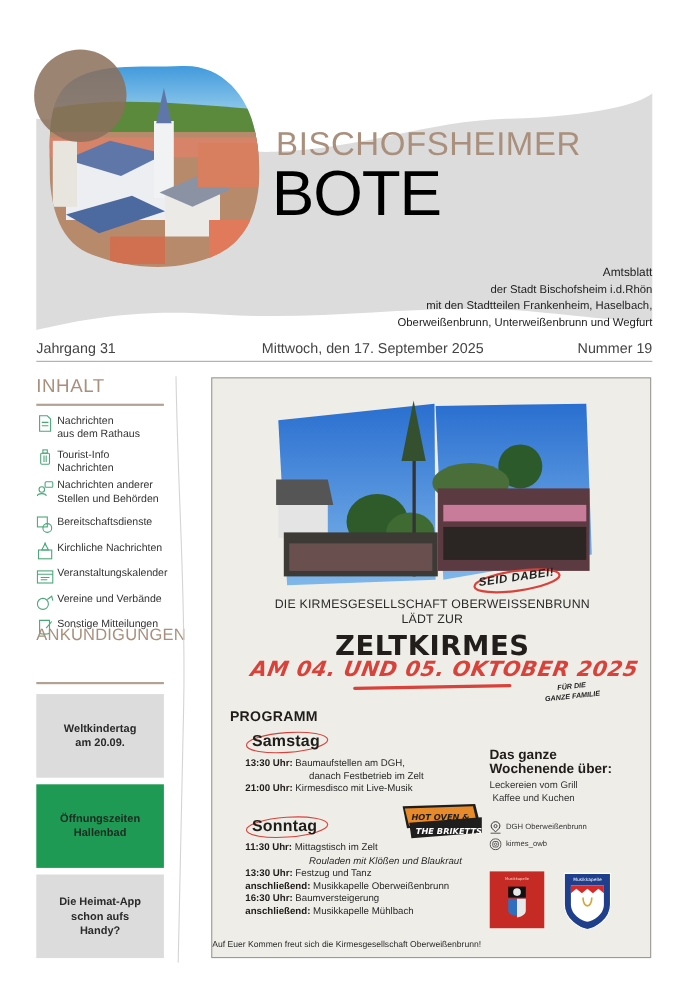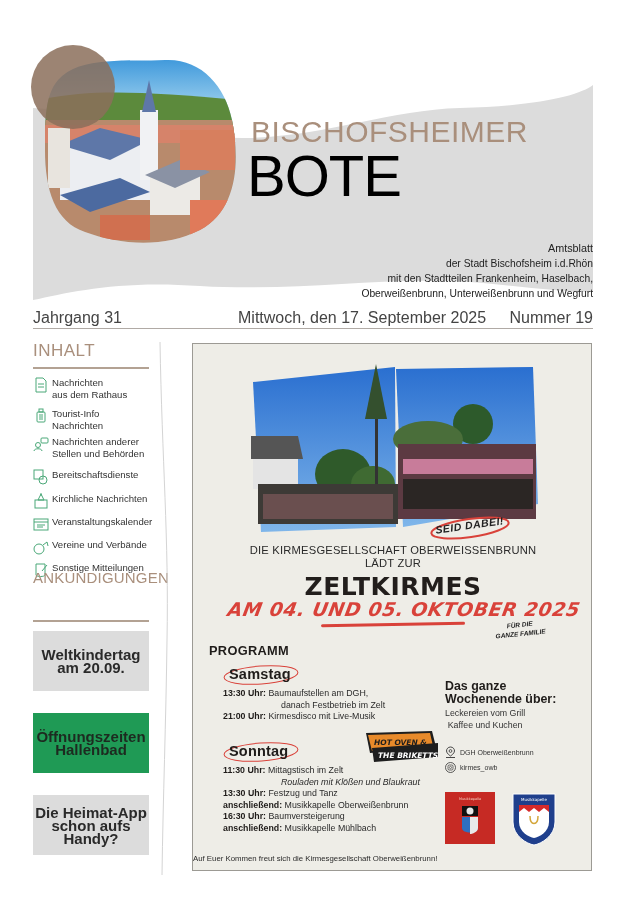--- a/index.html
+++ b/index.html
@@ -15,38 +15,38 @@
 
   .logo { position: absolute; left: 462px; top: 38px; width: 130px; height: 62px; }
   .logo-text { position: absolute; left: 4px; top: 38px; font-size: 12.5px; color: #4a3b33; letter-spacing: 0.4px; white-space: nowrap; }
   .logo-text b { font-weight: bold; }
   .logo-sub { position: absolute; left: 97px; top: 53px; font-size: 4.5px; color: #8ba83a; letter-spacing: 0.3px; white-space: nowrap; }
 
   .subtitle { position: absolute; right: 32px; top: 241px; text-align: right; font-size: 10.3px; color: #222; line-height: 15px; }
   .subtitle .l1 { font-size: 10.8px; }
 
   
-  .infobar { position: absolute; left: 33px; top: 309px; width: 560px; height: 14px; font-size: 16px; color: #444; }
+  .infobar { position: absolute; left: 33px; top: 309px; width: 560px; height: 14px; font-size: 13px; color: #444; }
   .infobar .left { position: absolute; left: 0; top: 0; }
   .infobar .mid { position: absolute; left: 205px; top: 0; }
   .infobar .right { position: absolute; right: 0; top: 0; }
   .infobar-line { position: absolute; left: 33px; top: 328px; width: 560px; height: 1px; background: #b0aaa5; }
 
   
   .sidebar { position: absolute; left: 33px; top: 340px; width: 118px; }
   .sb-title { font-size: 17px; color: #a98f7c; letter-spacing: 0.5px; line-height: 22px; height: 24px; }
   .sb-rule { width: 116px; height: 2px; background: #b3a293; margin-top: 3px; }
   .toc { list-style: none; margin-top: 8px; }
   .toc-item { display: flex; align-items: flex-start; font-size: 9.6px; color: #333; line-height: 11.5px; cursor: pointer; }
   .toc-icon { width: 16px; height: 16px; flex: 0 0 16px; margin-right: 3px; margin-top: 0px; }
   .toc-icon svg { width: 16px; height: 16px; display: block; }
 
   .ann-title { position: absolute; left: 33px; top: 569px; font-size: 15px; color: #a98f7c; letter-spacing: 0.2px; }
   .ann-rule { position: absolute; left: 33px; top: 620px; width: 116px; height: 2px; background: #b3a293; }
-  .ann-box { position: absolute; left: 33px; width: 116px; height: 60px; display: flex; align-items: center; justify-content: center; text-align: center; font-weight: bold; font-size: 15px; line-height: 13px; color: #2a2a2a; cursor: pointer; }
+  .ann-box { position: absolute; left: 33px; width: 116px; height: 76px; display: flex; align-items: center; justify-content: center; text-align: center; font-weight: bold; font-size: 10px; line-height: 13px; color: #2a2a2a; cursor: pointer; }
   .ann-box.grey { background: #dcdcdc; }
   .ann-box.green { background: #1f9a55; color: #1d2a20; }
 
   .divider-svg { position: absolute; left: 155px; top: 340px; }
 
   
   .poster { position: absolute; left: 192px; top: 343px; width: 400px; height: 528px; background: #eeede7; border: 1px solid #9c9a94; overflow: hidden; }
   .poster-photos { position: absolute; left: 0; top: 0; }
   .seid-dabei { position: absolute; left: 235px; top: 172px; width: 84px; height: 24px; }
   .seid-text { position: absolute; left: 242px; top: 175px; font-size: 10.5px; font-style: italic; font-weight: bold; color: #222; transform: rotate(-8deg); letter-spacing: 0.5px; }

